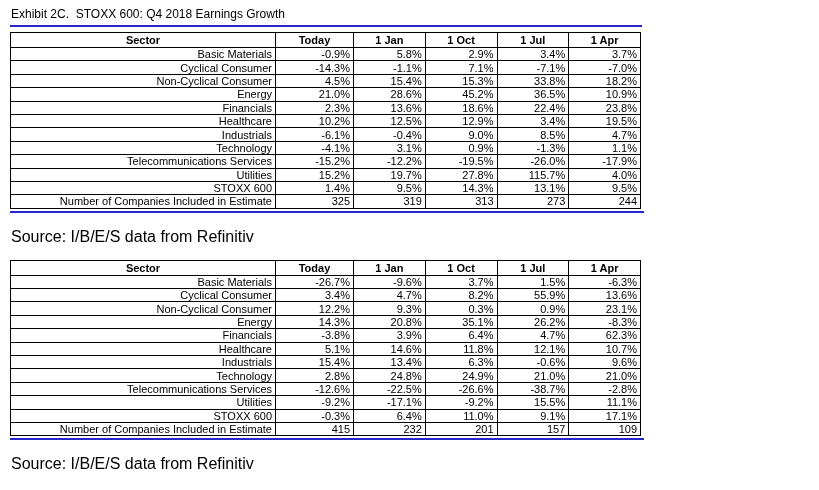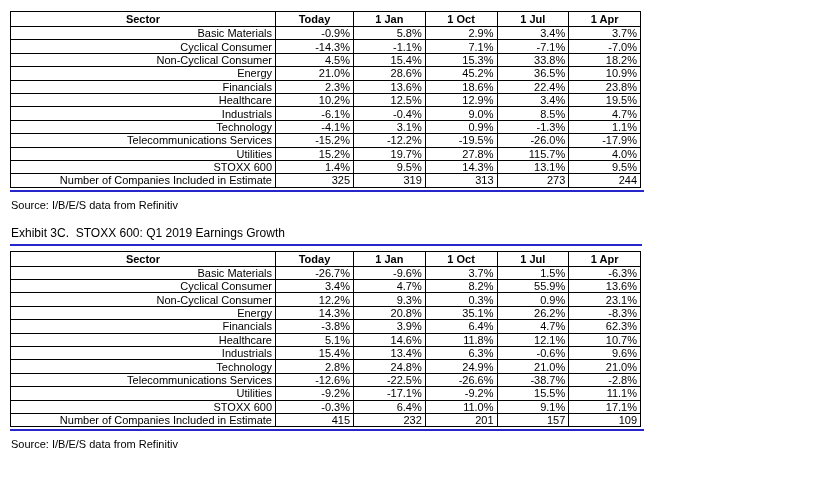--- a/index.html
+++ b/index.html
@@ -51,31 +51,32 @@
   table.earnings col.c-other  { width: 71.75px; }
   td.sector-cell { text-align: right; padding-left: 5px; }
   td.value-cell  { text-align: right; padding-right: 9px; }
   .table-bottom-line {
     width: 634px;
     height: 0;
     border-top: 2px solid var(--accent, #2626cc);
     margin-top: 2px;
   }
   .source-note {
-    font-size: 11px;
-    margin-top: 7px;
+    font-size: 16px;
+    margin-top: 15px;
     padding-left: 1px;
   }
 </style>
 </head>
 <body>
 
 <div class="page">
 
   <div class="exhibit">
+    <div class="exhibit-title">Exhibit 2C.  STOXX 600: Q4 2018 Earnings Growth</div>
     <table class="earnings">
         <colgroup>
           <col class="c-sector">
           <col class="c-today">
           <col class="c-other">
           <col class="c-other">
           <col class="c-other">
           <col class="c-other">
         </colgroup>
         <thead>
@@ -185,21 +186,20 @@
             <td class="value-cell">273</td>
             <td class="value-cell">244</td>
           </tr>
         </tbody>
       </table>
     <div class="table-bottom-line"></div>
     <div class="source-note">Source: I/B/E/S data from Refinitiv</div>
   </div>
 
   <div class="exhibit">
-    <div class="exhibit-title">Exhibit 3C.  STOXX 600: Q1 2019 Earnings Growth</div>
     <table class="earnings">
         <colgroup>
           <col class="c-sector">
           <col class="c-today">
           <col class="c-other">
           <col class="c-other">
           <col class="c-other">
           <col class="c-other">
         </colgroup>
         <thead>

